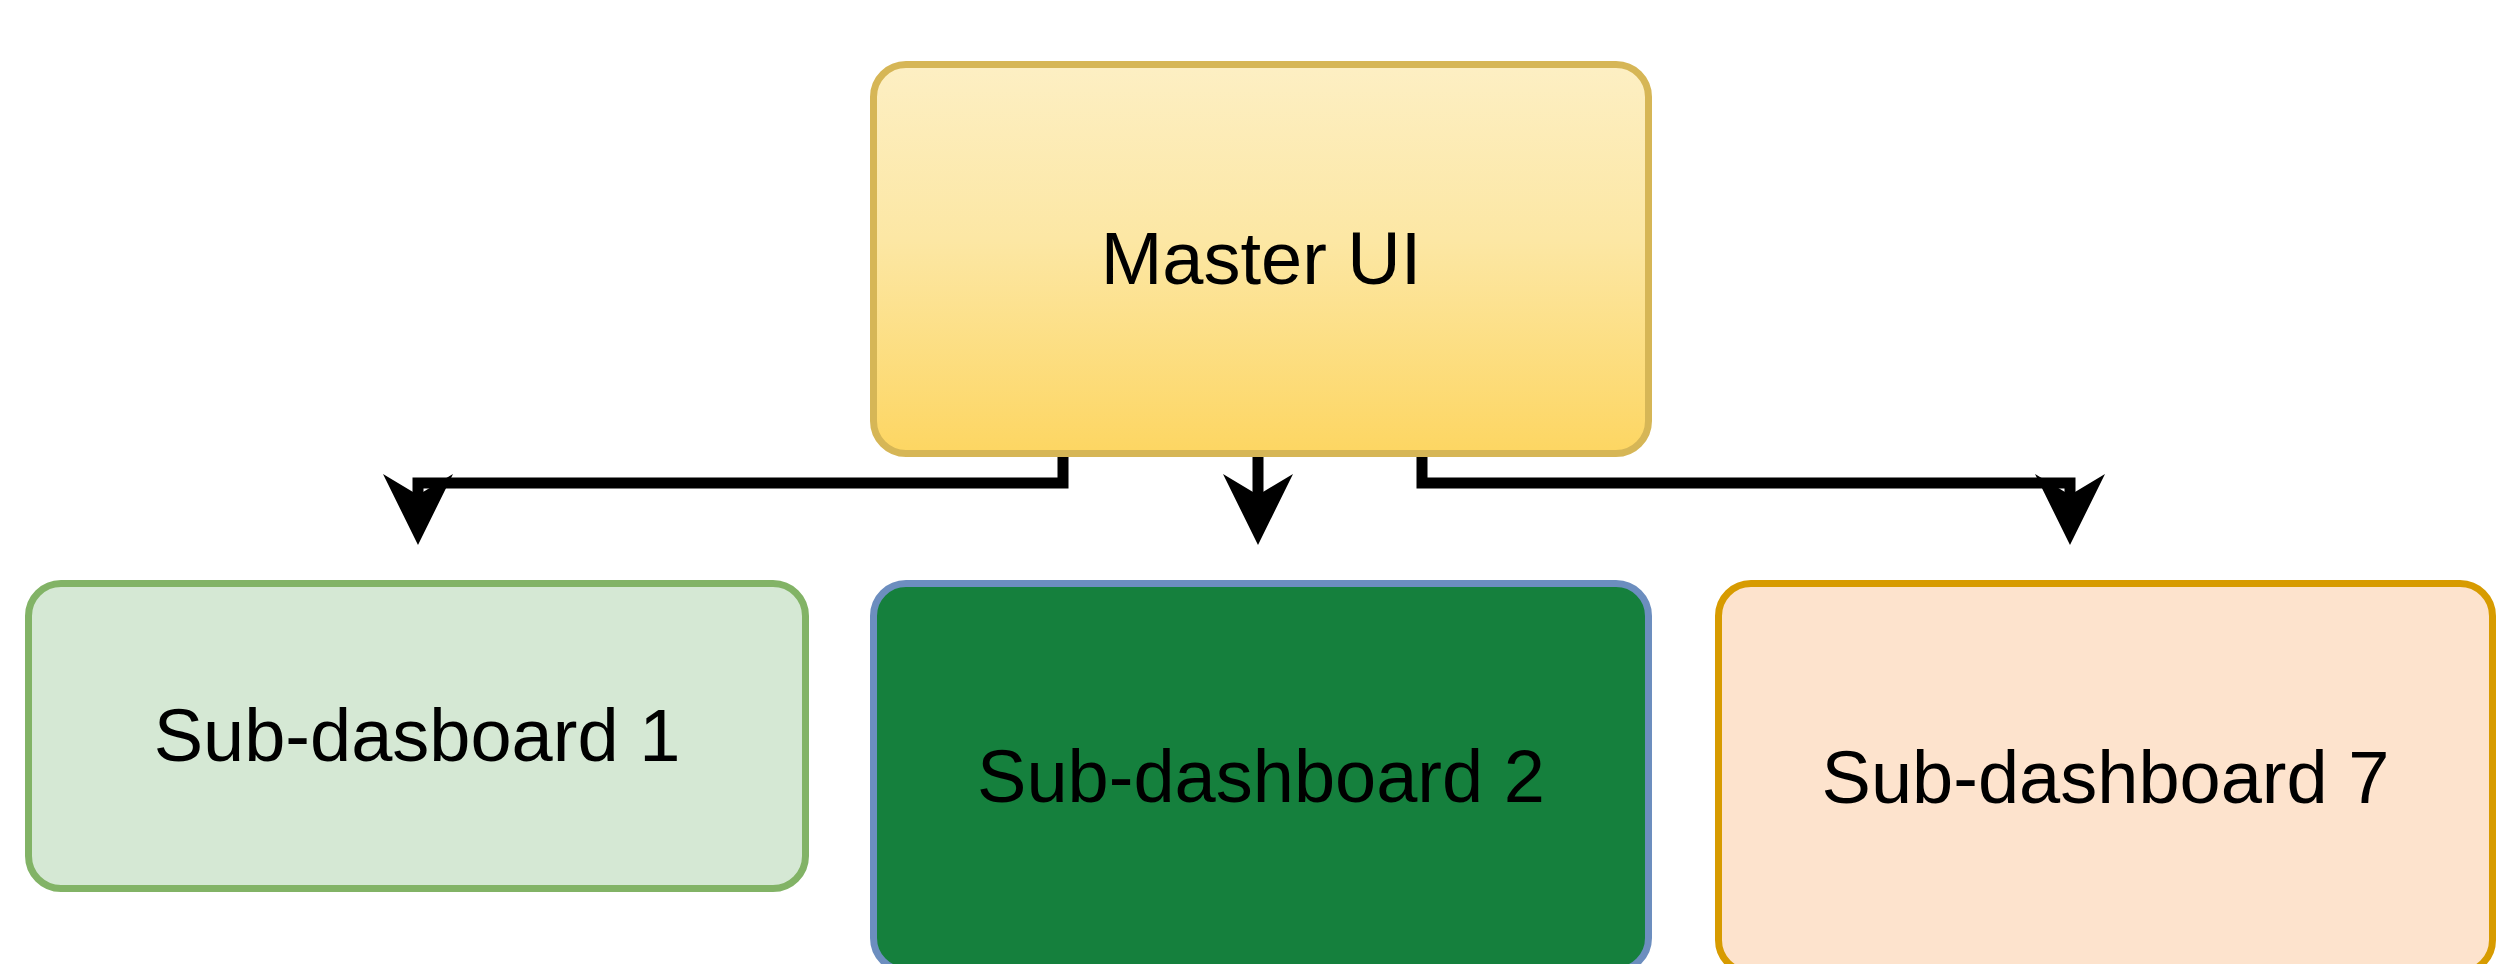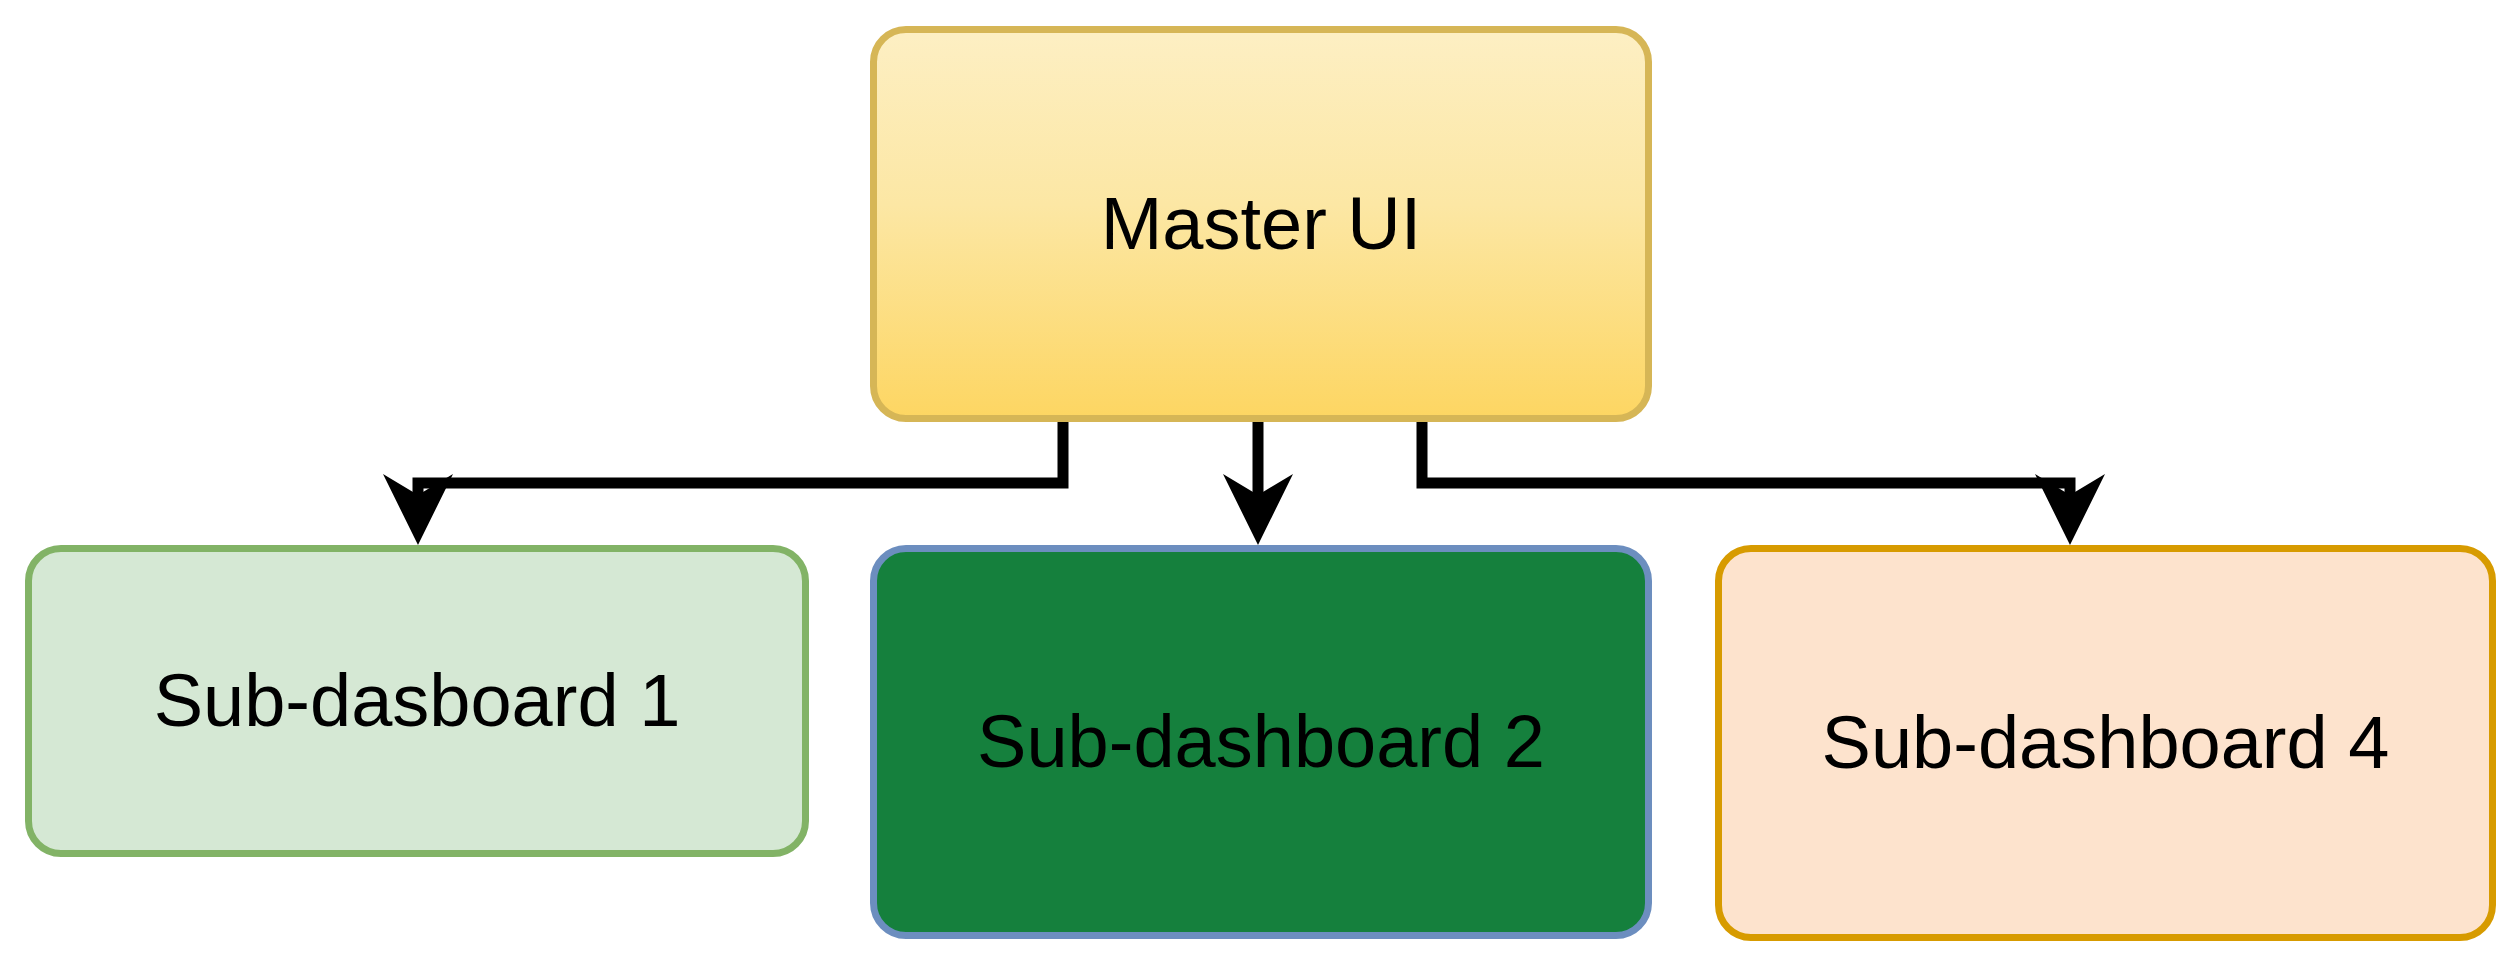--- a/index.html
+++ b/index.html
@@ -27,20 +27,21 @@
     pointer-events: none;
   }
   .node {
     position: absolute;
     box-sizing: border-box;
     display: flex;
     align-items: center;
     justify-content: center;
     border-style: solid;
     text-align: left;
+    margin-top: 35px;
   }
   .node-label {
     color: #000000;
     font-family: "Liberation Sans", sans-serif;
     line-height: 1.1;
     white-space: nowrap;
     letter-spacing: 0px;
   }
   
   #node-master {
@@ -122,16 +123,16 @@
 
   <div class="node" id="node-sub-1">
     <span class="node-label">Sub-dasboard 1</span>
   </div>
 
   <div class="node" id="node-sub-2">
     <span class="node-label">Sub-dashboard 2</span>
   </div>
 
   <div class="node" id="node-sub-3">
-    <span class="node-label">Sub-dashboard 4</span>
+    <span class="node-label">Sub-dashboard 7</span>
   </div>
 
 </div>
 
 </body></html>

